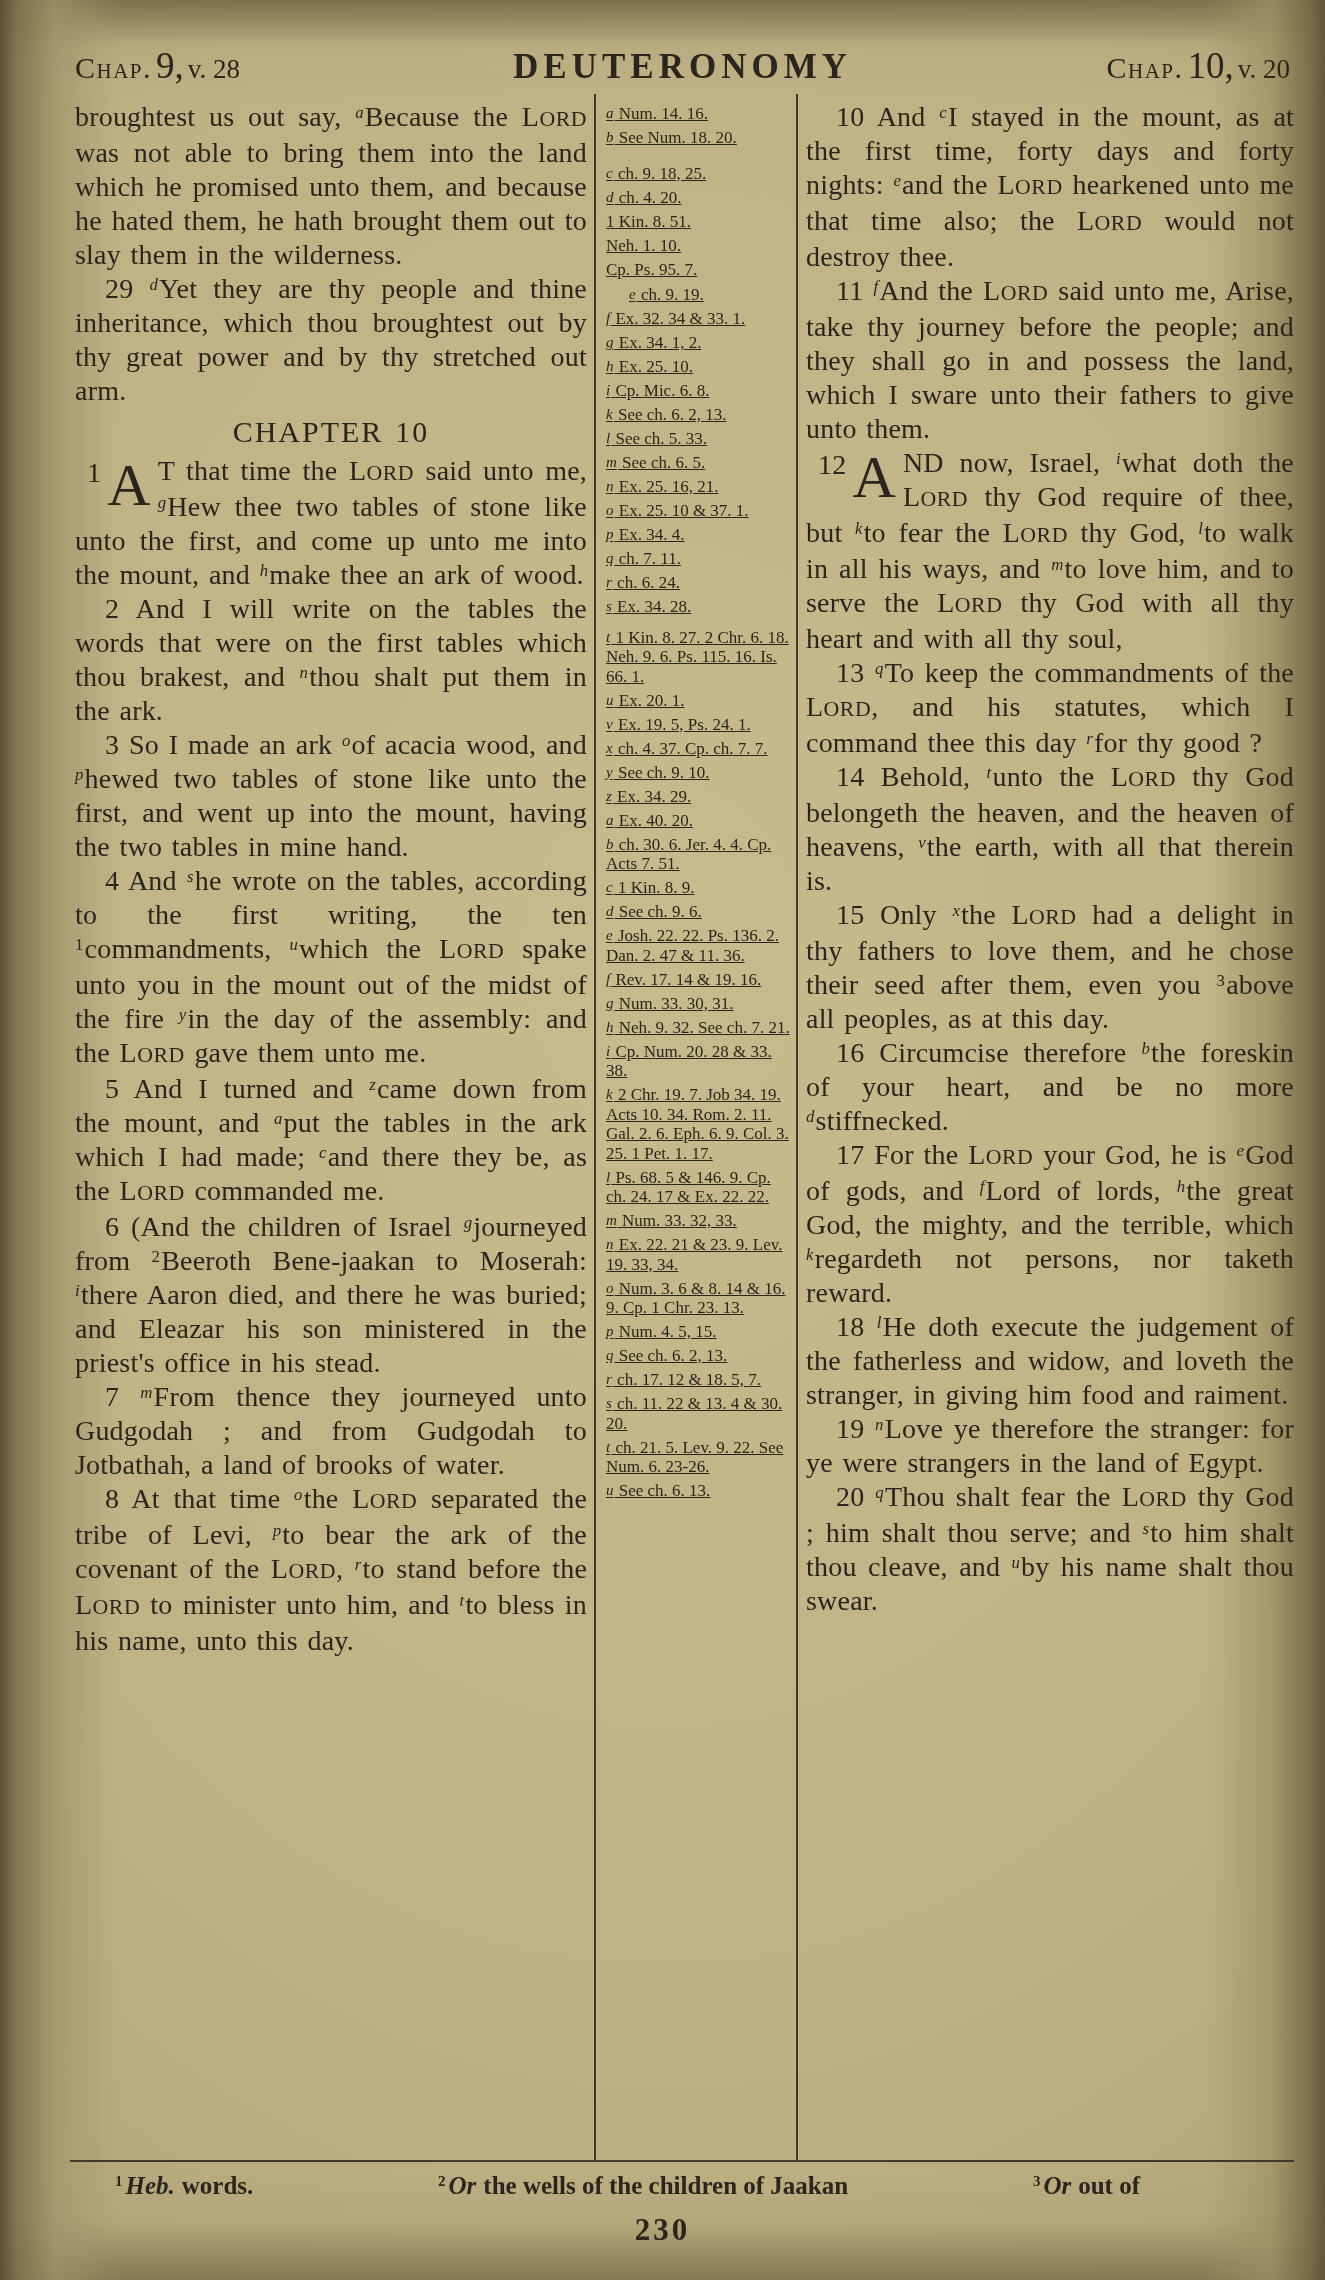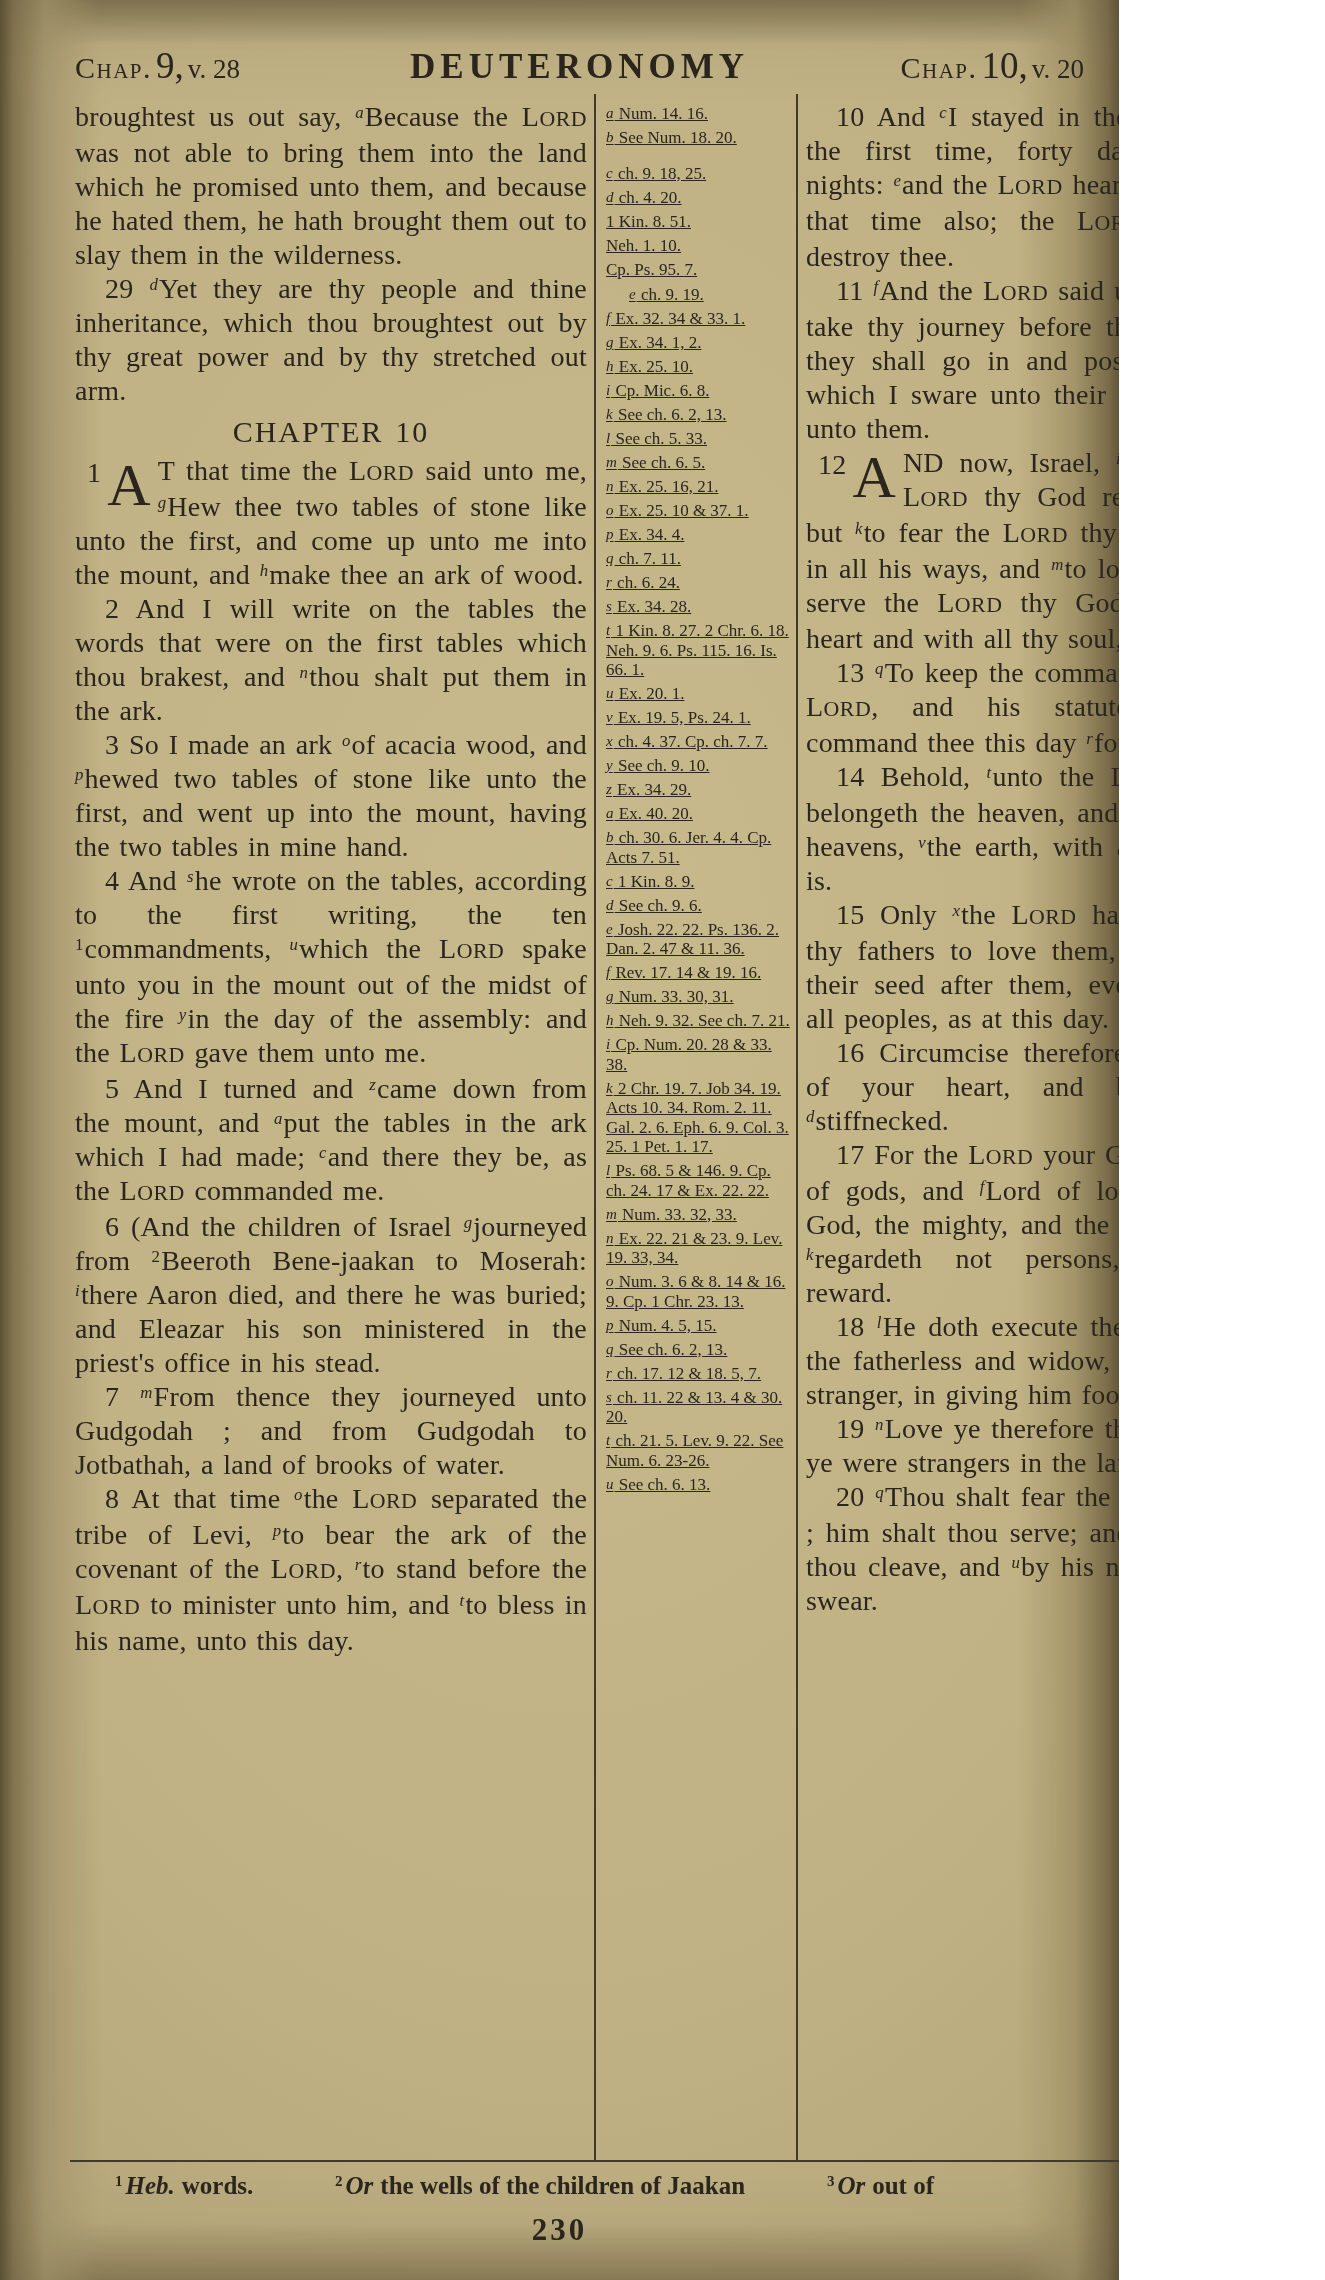--- a/index.html
+++ b/index.html
@@ -1,20 +1,20 @@
 <!DOCTYPE html>
 <html><head>
 <meta charset="utf-8">
 <style>
   * { margin:0; padding:0; box-sizing:border-box; }
   html,body { width:1325px; height:2280px; }
   body { font-family:"Liberation Serif","DejaVu Serif",serif; }
 
   .page {
-    position:relative; width:1119px; height:2280px; overflow:hidden;
+    position:relative; width:1325px; height:2280px; overflow:hidden;
     color:#2b251d;
     background-color:#bcae80;
     background-image:
       linear-gradient(90deg, #64583c 0%, #8d7f58 1.2%, #ab9d72 4%, rgba(0,0,0,0) 9%, rgba(0,0,0,0) 91%, #a99b6e 96%, #857752 99%, #6a5e41 100%),
       linear-gradient(180deg, #8a7c56 0%, rgba(0,0,0,0) 2%, rgba(0,0,0,0) 97.5%, #95875f 100%),
       radial-gradient(ellipse 115% 85% at 50% 42%, #c7ba8d 0%, #bfb184 55%, #ab9d70 100%);
     box-shadow: inset 0 0 90px rgba(70,58,35,0.35);
   }
 
   
@@ -135,21 +135,21 @@
       <div class="ref-entry"><span class="ref-mark">i</span>&nbsp;Cp. Mic. 6. 8.</div>
       <div class="ref-entry"><span class="ref-mark">k</span>&nbsp;See ch. 6. 2, 13.</div>
       <div class="ref-entry"><span class="ref-mark">l</span>&nbsp;See ch. 5. 33.</div>
       <div class="ref-entry"><span class="ref-mark">m</span>&nbsp;See ch. 6. 5.</div>
       <div class="ref-entry"><span class="ref-mark">n</span>&nbsp;Ex. 25. 16, 21.</div>
       <div class="ref-entry"><span class="ref-mark">o</span>&nbsp;Ex. 25. 10 &amp; 37. 1.</div>
       <div class="ref-entry"><span class="ref-mark">p</span>&nbsp;Ex. 34. 4.</div>
       <div class="ref-entry"><span class="ref-mark">q</span>&nbsp;ch. 7. 11.</div>
       <div class="ref-entry"><span class="ref-mark">r</span>&nbsp;ch. 6. 24.</div>
       <div class="ref-entry"><span class="ref-mark">s</span>&nbsp;Ex. 34. 28.</div>
-      <div class="ref-entry" style="margin-top: 4px;"><span class="ref-mark">t</span>&nbsp;1 Kin. 8. 27. 2 Chr. 6. 18. Neh. 9. 6. Ps. 115. 16. Is. 66. 1.</div>
+      <div class="ref-entry" style="margin-top: 11px;"><span class="ref-mark">t</span>&nbsp;1 Kin. 8. 27. 2 Chr. 6. 18. Neh. 9. 6. Ps. 115. 16. Is. 66. 1.</div>
       <div class="ref-entry"><span class="ref-mark">u</span>&nbsp;Ex. 20. 1.</div>
       <div class="ref-entry"><span class="ref-mark">v</span>&nbsp;Ex. 19. 5, Ps. 24. 1.</div>
       <div class="ref-entry"><span class="ref-mark">x</span>&nbsp;ch. 4. 37. Cp. ch. 7. 7.</div>
       <div class="ref-entry"><span class="ref-mark">y</span>&nbsp;See ch. 9. 10.</div>
       <div class="ref-entry"><span class="ref-mark">z</span>&nbsp;Ex. 34. 29.</div>
       <div class="ref-entry"><span class="ref-mark">a</span>&nbsp;Ex. 40. 20.</div>
       <div class="ref-entry"><span class="ref-mark">b</span>&nbsp;ch. 30. 6. Jer. 4. 4. Cp. Acts 7. 51.</div>
       <div class="ref-entry"><span class="ref-mark">c</span>&nbsp;1 Kin. 8. 9.</div>
       <div class="ref-entry"><span class="ref-mark">d</span>&nbsp;See ch. 9. 6.</div>
       <div class="ref-entry"><span class="ref-mark">e</span>&nbsp;Josh. 22. 22. Ps. 136. 2. Dan. 2. 47 &amp; 11. 36.</div>

